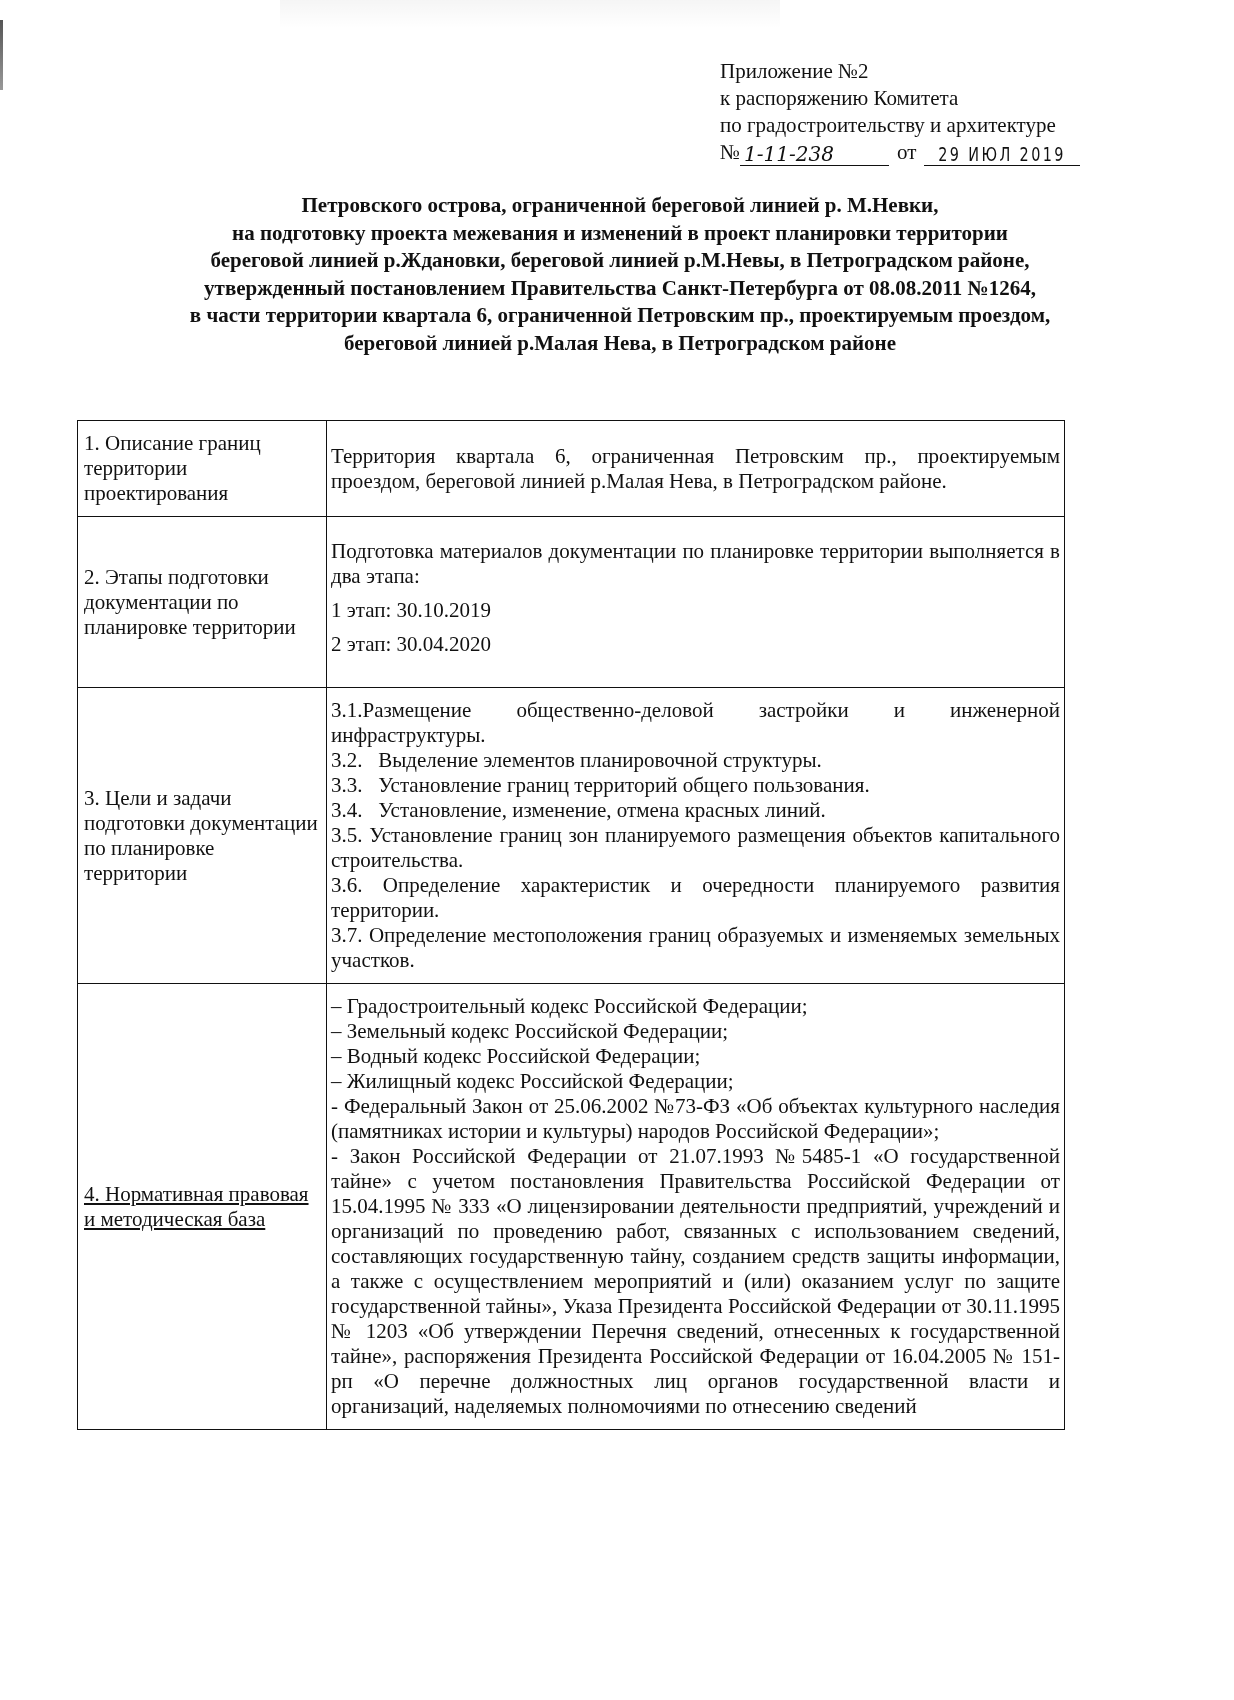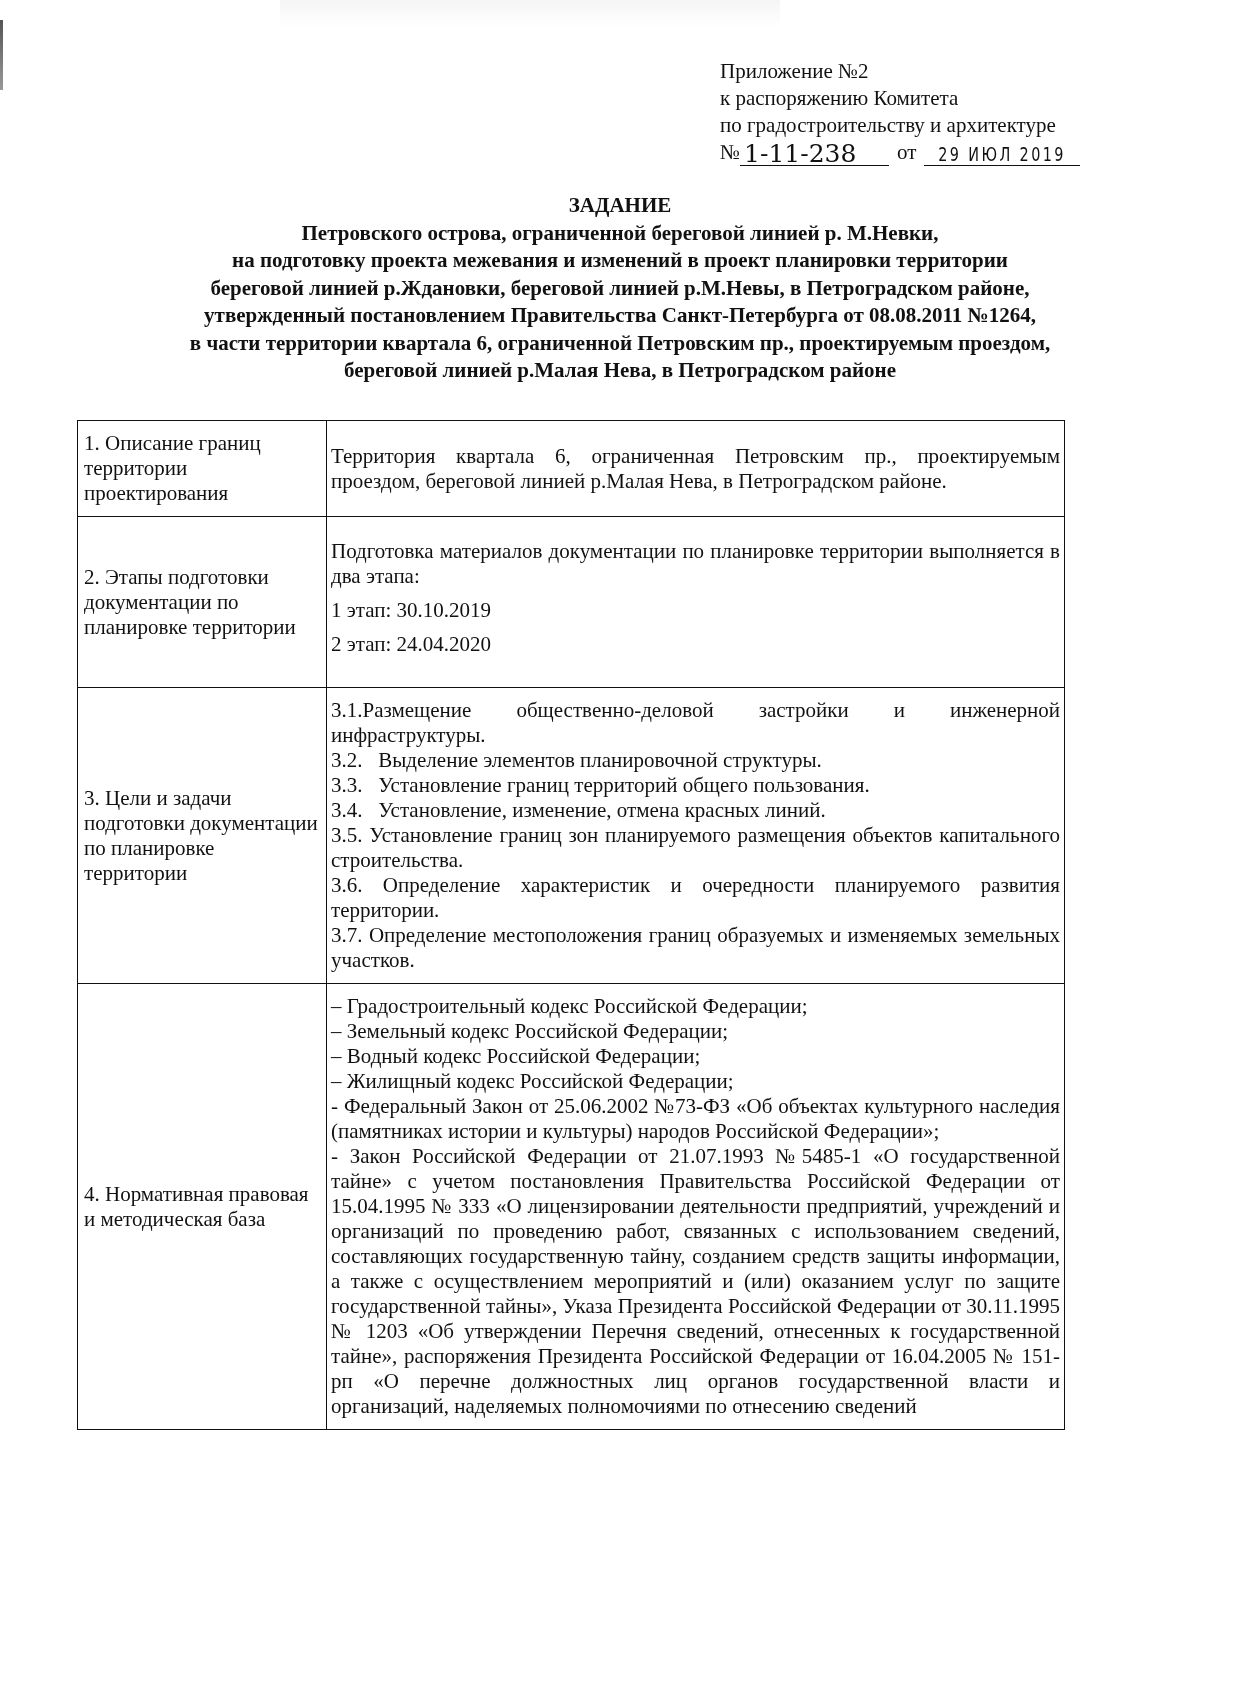--- a/index.html
+++ b/index.html
@@ -17,21 +17,21 @@
   }
   .appendix {
     position: absolute; left: 720px; top: 50px; width: 420px;
     font-size: 21px; line-height: 27px; margin-top: 8px;
   }
   .appendix .line { white-space: nowrap; }
   .num-line { display: flex; align-items: flex-end; white-space: nowrap; }
   .hand {
     display: inline-block; width: 145px; border-bottom: 1.5px solid #111;
     text-align: left; padding-left: 4px;
-    font-family: "DejaVu Serif", serif; font-size: 25px;
+    font-family: "DejaVu Serif", serif; font-style: italic; font-size: 20px;
     line-height: 22px;
   }
   .stamp {
     display: inline-block; width: 195px; border-bottom: 1.5px solid #111;
     text-align: center; font-family: "DejaVu Sans Condensed", "DejaVu Sans", sans-serif;
     font-size: 20px; letter-spacing: 3px; line-height: 22px; transform: scaleX(0.8);
     transform-origin: left bottom;
   }
   .ot { margin: 0 8px; }
   .title-block {
@@ -44,42 +44,41 @@
     border-collapse: collapse; font-size: 21px; line-height: 25px;
   }
   table.task td { border: 1.5px solid #111; vertical-align: middle; }
   td.label { width: 236px; padding: 10px 6px; text-align: left; }
   td.content { padding: 10px 4px; text-align: justify; }
   .row1 td { height: 66px; }
   .row2 td.content p { margin: 0 0 9px 0; }
   .row3 td.content p { margin: 0; }
   .row4 td.content p { margin: 0; }
   .row4 td { vertical-align: top; }
-  .row4 td.label { vertical-align: middle; }
+  .row4 td.label { vertical-align: middle; text-decoration: underline; }
 </style>
 </head>
 <body>
 
 <div class="scan-edge"></div>
 <div class="scan-shade"></div>
 
 <div class="appendix">
   <div class="line">Приложение №2</div>
   <div class="line">к распоряжению Комитета</div>
   <div class="line">по градостроительству и архитектуре</div>
   <div class="num-line">
     <span>№</span>
     <span class="hand">1-11-238</span>
     <span class="ot">от</span>
     <span class="stamp">29 ИЮЛ 2019</span>
   </div>
 </div>
 
 <div class="title-block">
-  <div class="main">ЗАДАНИЕ</div>
   <div>Петровского острова, ограниченной береговой линией р. М.Невки,</div>
   <div>на подготовку проекта межевания и изменений в проект планировки территории</div>
   <div>береговой линией р.Ждановки, береговой линией р.М.Невы, в Петроградском районе,</div>
   <div>утвержденный постановлением Правительства Санкт-Петербурга от 08.08.2011 №1264,</div>
   <div>в части территории квартала 6, ограниченной Петровским пр., проектируемым проездом,</div>
   <div>береговой линией р.Малая Нева, в Петроградском районе</div>
 </div>
 
 <table class="task">
   <tbody>
@@ -87,21 +86,21 @@
     <td class="label">1. Описание границ территории проектирования</td>
     <td class="content">
       <p style="margin:0">Территория квартала 6, ограниченная Петровским пр., проектируемым проездом, береговой линией р.Малая Нева, в Петроградском районе.</p>
     </td>
   </tr>
   <tr class="row2">
     <td class="label" style="height:150px">2. Этапы подготовки документации по планировке территории</td>
     <td class="content" style="vertical-align:top;padding-top:22px">
       <p>Подготовка материалов документации по планировке территории выполняется в два этапа:</p>
       <p>1 этап: 30.10.2019</p>
-      <p>2 этап: 24.04.2020</p>
+      <p>2 этап: 30.04.2020</p>
     </td>
   </tr>
   <tr class="row3">
     <td class="label">3. Цели и задачи подготовки документации по планировке территории</td>
     <td class="content">
       <p>3.1.Размещение общественно-деловой застройки и инженерной инфраструктуры.</p>
       <p style="white-space:pre">3.2.   Выделение элементов планировочной структуры.</p>
       <p style="white-space:pre">3.3.   Установление границ территорий общего пользования.</p>
       <p style="white-space:pre">3.4.   Установление, изменение, отмена красных линий.</p>
       <p>3.5. Установление границ зон планируемого размещения объектов капитального строительства.</p>

